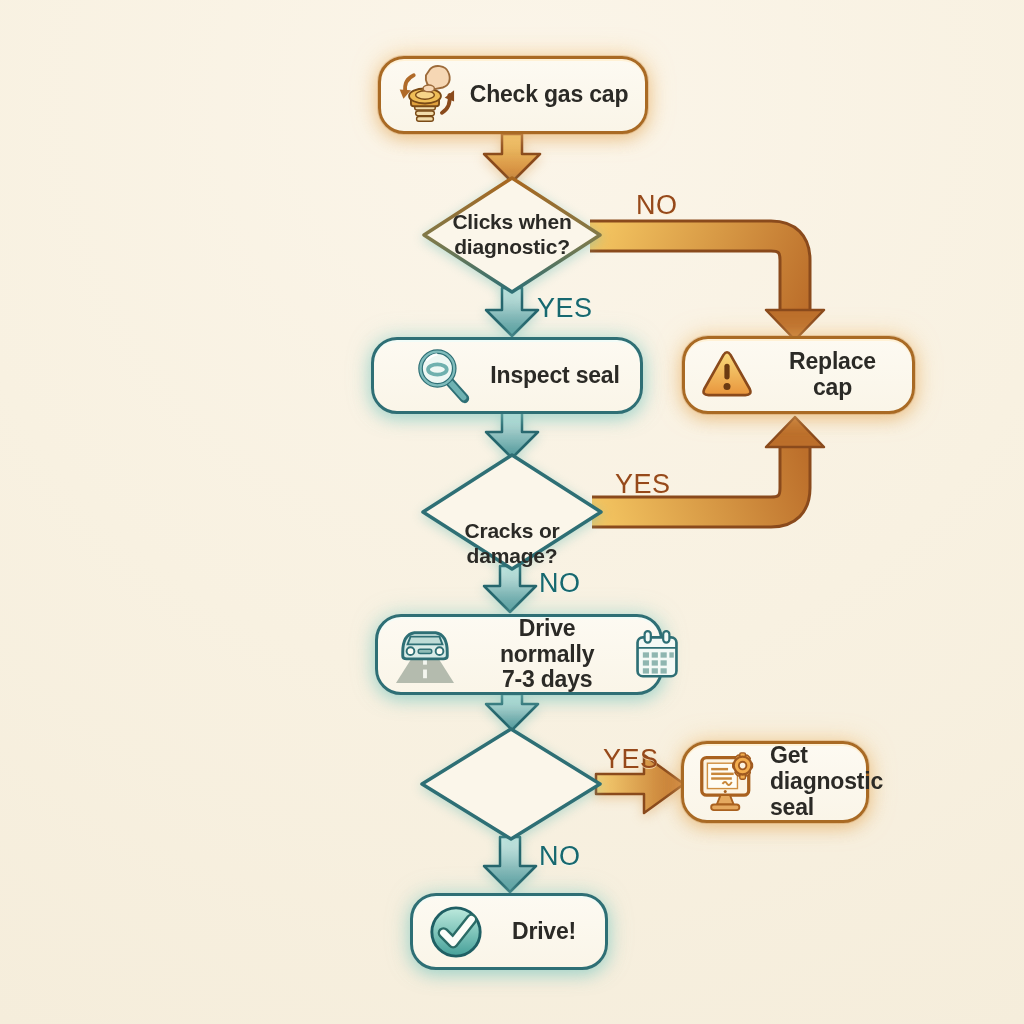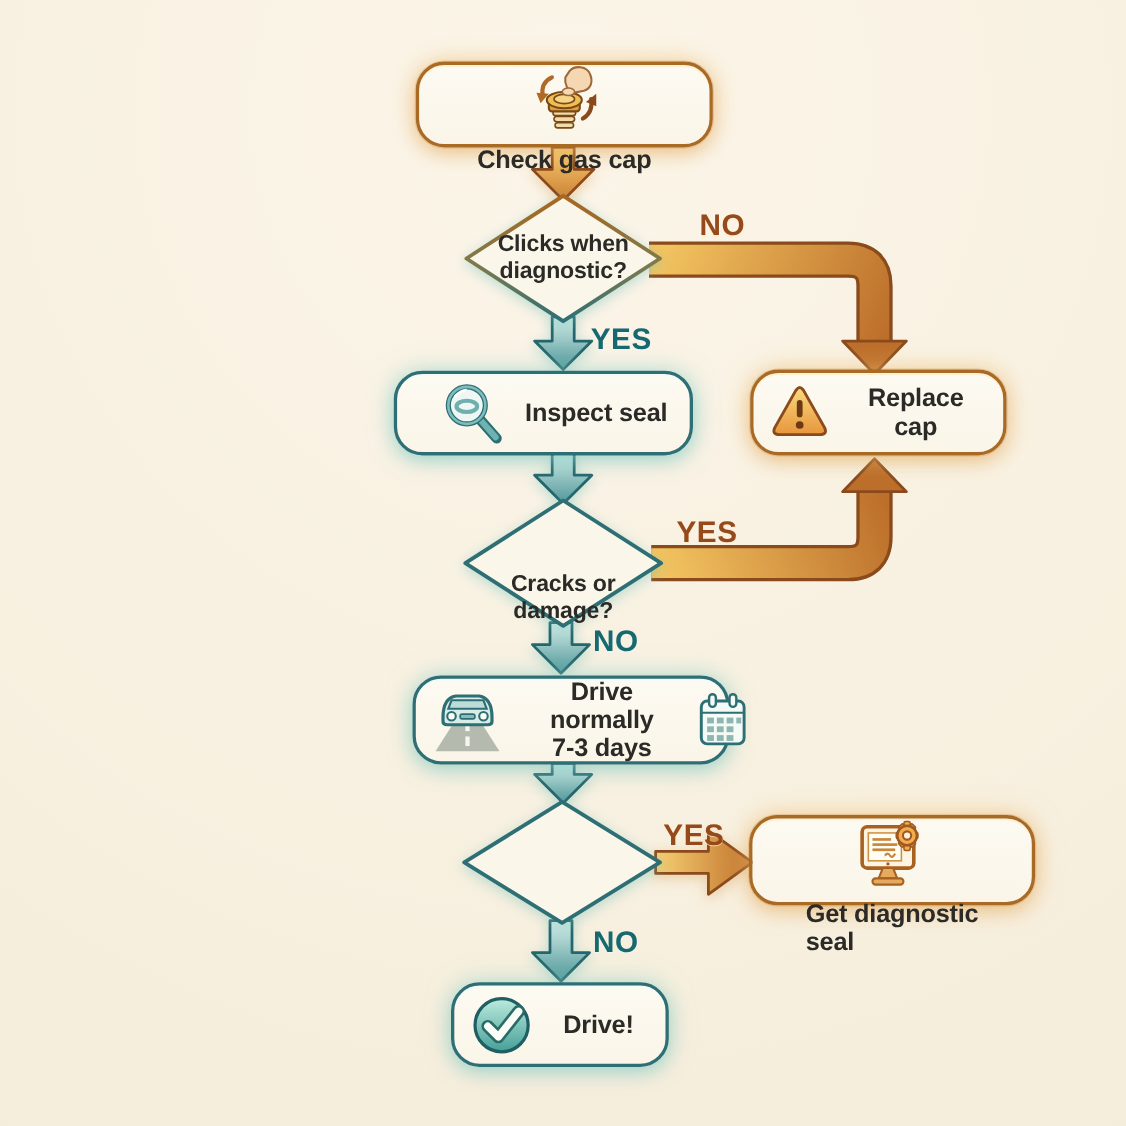--- a/index.html
+++ b/index.html
@@ -25,21 +25,21 @@
   }
   .node-label{
     font-weight:700;color:#2b2a26;font-size:23px;line-height:1.12;letter-spacing:-.2px;
   }
   .node-label.center{flex:1;text-align:center;}
   .node-label .ln{display:block;}
   .diamond-label{
     position:absolute;width:170px;text-align:center;font-weight:700;color:#2b2a26;
     font-size:21px;line-height:1.18;letter-spacing:-.2px;
   }
-  .edge-label{position:absolute;font-weight:700;font-size:27px;letter-spacing:.5px;}
+  .edge-label{position:absolute;font-weight:400;font-size:27px;letter-spacing:.5px;}
   .edge-label.orange{color:#96491b;text-shadow:0 1px 0 rgba(255,235,200,.7);}
   .edge-label.teal{color:#17686f;text-shadow:0 1px 0 rgba(235,250,245,.7);}
   .icon{flex:0 0 auto;display:block;}
   svg.conn{position:absolute;left:0;top:0;}
   .glow-teal{filter:drop-shadow(0 3px 6px rgba(110,190,185,.45));}
   .glow-orange{filter:drop-shadow(0 3px 6px rgba(215,150,70,.4));}
 </style>
 </head>
 <body>
 
@@ -110,39 +110,39 @@
     <span class="ln">damage?</span>
   </div>
 
   <div class="edge-label orange" style="left:636px;top:190px;">NO</div>
   <div class="edge-label teal" style="left:537px;top:293px;">YES</div>
   <div class="edge-label orange" style="left:615px;top:469px;">YES</div>
   <div class="edge-label teal" style="left:539px;top:568px;">NO</div>
   <div class="edge-label orange" style="left:603px;top:744px;">YES</div>
   <div class="edge-label teal" style="left:539px;top:841px;">NO</div>
 
-  <div class="node node-orange" style="left:378px;top:56px;width:270px;height:78px;flex-direction:column;">
+  <div class="node node-orange" style="left:378px;top:56px;width:270px;height:78px;">
     <svg class="icon" width="60" height="62" viewBox="0 0 64 66">
       <path d="M 20 12 Q 9 17 11 30" fill="none" stroke="#b06a28" stroke-width="4" stroke-linecap="round"></path>
       <polygon points="5,27 17,28 9,37" fill="#b06a28"></polygon>
       <path d="M 50 52 Q 60 46 58 33" fill="none" stroke="#8a4a1c" stroke-width="4" stroke-linecap="round"></path>
       <polygon points="53,36 63,28 63,40" fill="#8a4a1c"></polygon>
       <rect x="21" y="44" width="22" height="5" rx="2.5" fill="#f2dcab" stroke="#7a4a16" stroke-width="1.5"></rect>
       <rect x="22" y="50" width="20" height="5" rx="2.5" fill="#f2dcab" stroke="#7a4a16" stroke-width="1.5"></rect>
       <rect x="23" y="56" width="18" height="5" rx="2.5" fill="#f2dcab" stroke="#7a4a16" stroke-width="1.5"></rect>
       <rect x="17" y="34" width="30" height="11" rx="3" fill="#dfa03c" stroke="#7a4a16" stroke-width="2"></rect>
       <ellipse cx="32" cy="34" rx="17" ry="8" fill="#eebd56" stroke="#7a4a16" stroke-width="2"></ellipse>
       <ellipse cx="32" cy="33" rx="10" ry="4.5" fill="#f6d488" stroke="#7a4a16" stroke-width="1.5"></ellipse>
       <path d="M 37 6 C 42 0 54 1 57 9 C 60 16 58 23 51 25 L 41 27 C 35 25 32 18 33 12 Z" fill="#f6d7b4" stroke="#9c6a3a" stroke-width="2"></path>
       <ellipse cx="36" cy="26" rx="6" ry="3.6" fill="#f6d7b4" stroke="#9c6a3a" stroke-width="1.5"></ellipse>
     </svg>
     <div class="node-label center">Check gas cap</div>
   </div>
 
-  <div class="node node-teal" style="left:358px;top:337px;width:272px;height:77px;padding-left:40px;">
+  <div class="node node-teal" style="left:371px;top:337px;width:272px;height:77px;padding-left:40px;">
     <svg class="icon" width="58" height="60" viewBox="0 0 62 64">
       <line x1="38" y1="38" x2="54" y2="56" stroke="#2e6f75" stroke-width="10" stroke-linecap="round"></line>
       <line x1="38" y1="38" x2="53" y2="55" stroke="#6fb2b2" stroke-width="6" stroke-linecap="round"></line>
       <circle cx="25" cy="24" r="18" fill="#eef7f3" stroke="#2e6f75" stroke-width="5"></circle>
       <circle cx="25" cy="24" r="18" fill="none" stroke="#7fbcbc" stroke-width="2.5"></circle>
       <ellipse cx="25" cy="25" rx="10" ry="5.5" fill="none" stroke="#6fb0ae" stroke-width="4"></ellipse>
       <path d="M 14 15 Q 18 10 24 9" fill="none" stroke="#ffffff" stroke-width="2.5" stroke-linecap="round" opacity=".9"></path>
     </svg>
     <div class="node-label center">Inspect seal</div>
   </div>
@@ -190,21 +190,21 @@
         <rect x="10" y="36" width="7" height="6"></rect>
           <rect x="20" y="36" width="7" height="6"></rect>
           <rect x="30" y="36" width="7" height="6"></rect>
         <rect x="10" y="45" width="7" height="6"></rect>
           <rect x="20" y="45" width="7" height="6"></rect>
           <rect x="30" y="45" width="7" height="6"></rect>
       </g>
     </svg>
   </div>
 
-  <div class="node node-orange" style="left:681px;top:741px;width:260px;height:82px;gap:10px;flex-direction:column;">
+  <div class="node node-orange" style="left:681px;top:741px;width:188px;height:82px;gap:10px;">
     <svg class="icon" width="62" height="64" viewBox="0 0 66 68">
       <rect x="4" y="8" width="50" height="40" rx="5" fill="#fdf4e2" stroke="#a9611f" stroke-width="3.5"></rect>
       <rect x="10" y="14" width="32" height="27" fill="#fffdf4" stroke="#cf8f41" stroke-width="1.5"></rect>
       <rect x="14" y="19" width="18" height="2.6" fill="#c8873a"></rect>
       <rect x="14" y="24" width="24" height="2.6" fill="#c8873a"></rect>
       <rect x="14" y="29" width="22" height="2.6" fill="#c8873a"></rect>
       <path d="M 26 36 q 3 -4 5 0 q 2 3 5 -2" fill="none" stroke="#c8873a" stroke-width="2"></path>
       <g>
         <g fill="#f3ad4e" stroke="#a05a20" stroke-width="1.5">
           <rect x="44.5" y="3" width="6" height="7" rx="1.5"></rect>

